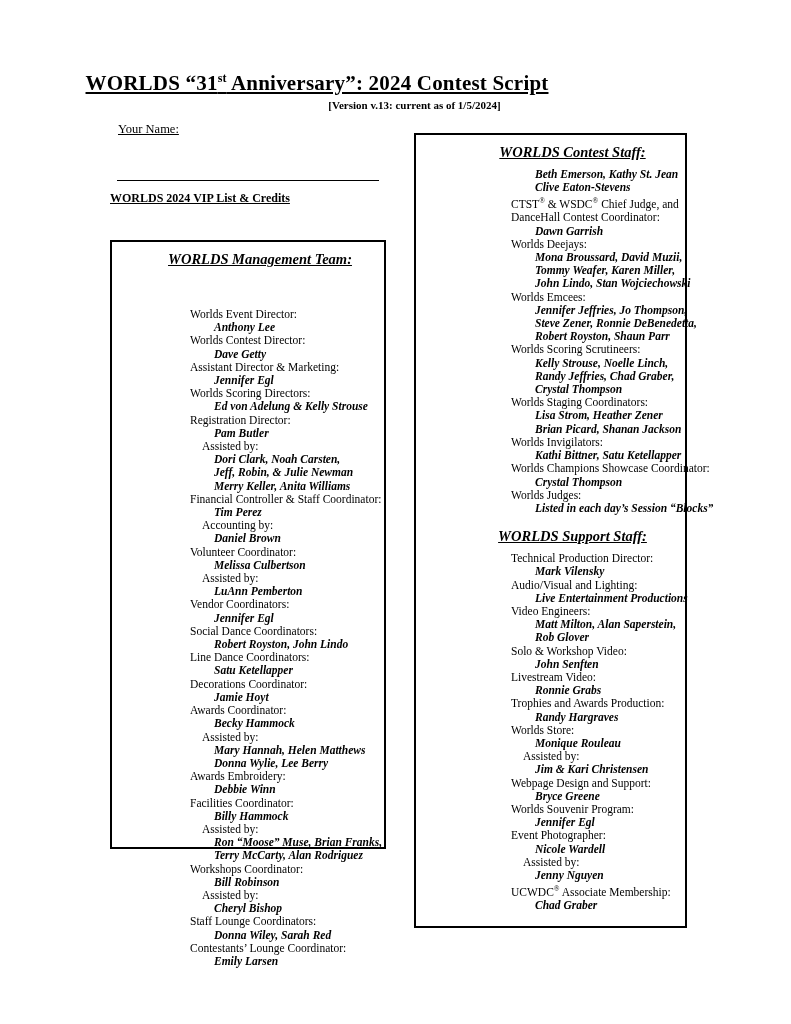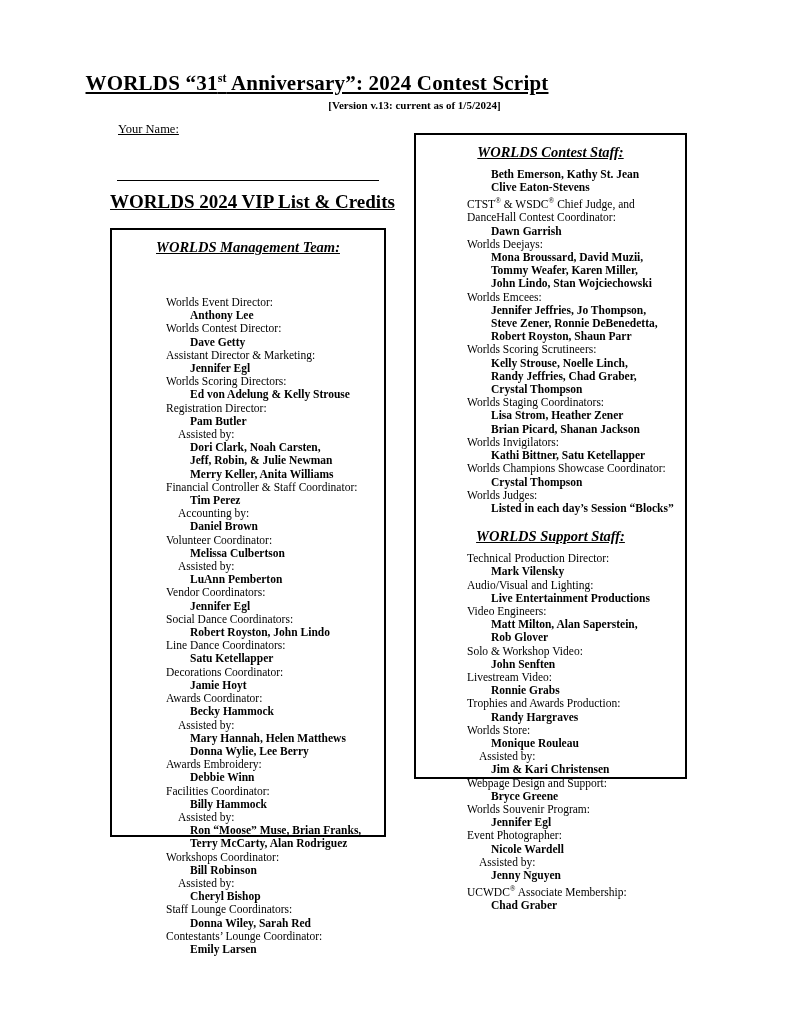--- a/index.html
+++ b/index.html
@@ -23,43 +23,43 @@
   .your-name{
     position:absolute;left:118px;top:122px;
     font-size:12.5px;font-weight:normal;
   }
   .divider{
     position:absolute;left:117px;top:180px;width:262px;
     border-top:1.5px solid #000;
   }
   .vip-heading{
     position:absolute;left:110px;top:191px;width:276px;
-    text-align:left;font-size:19px;font-weight:bold;
+    text-align:left;font-size:12px;font-weight:bold;
     white-space:nowrap;
   }
   .box{
     position:absolute;border:2px solid #000;box-sizing:border-box;
     background:#fff;
   }
-  .box.left-box{left:110px;top:228px;width:276px;height:609px;}
-  .box.right-box{left:414px;top:133px;width:273px;height:646px;}
+  .box.left-box{left:110px;top:240px;width:276px;height:609px;padding-left:24px;}
+  .box.right-box{left:414px;top:133px;width:273px;height:795px;padding-left:44px;}
   .box-heading{
     text-align:center;font-size:14.5px;font-weight:bold;font-style:italic;
     margin-top:9px;white-space:nowrap;
   }
   .box-heading.second{margin-top:13px;}
   .box-content{
     margin-top:7px;font-size:11.5px;line-height:13.2px;
   }
   .left-box .box-content{margin-left:54px;margin-top:40px;}
   .right-box .box-content{margin-left:51px;}
   .role-label{white-space:nowrap;}
   .role-label.indent{padding-left:12px;}
   .person-name{
-    padding-left:24px;font-weight:bold;white-space:nowrap;
+    padding-left:24px;font-weight:bold;font-style:italic;white-space:nowrap;
   }
   sup.reg{font-size:7.5px;}
 </style>
 </head>
 <body>
 
 <div class="doc-title">
   <span class="u">
     <span>WORLDS “31</span><sup>st</sup><span> Anniversary”: 2024 Contest Script</span>
   </span>

